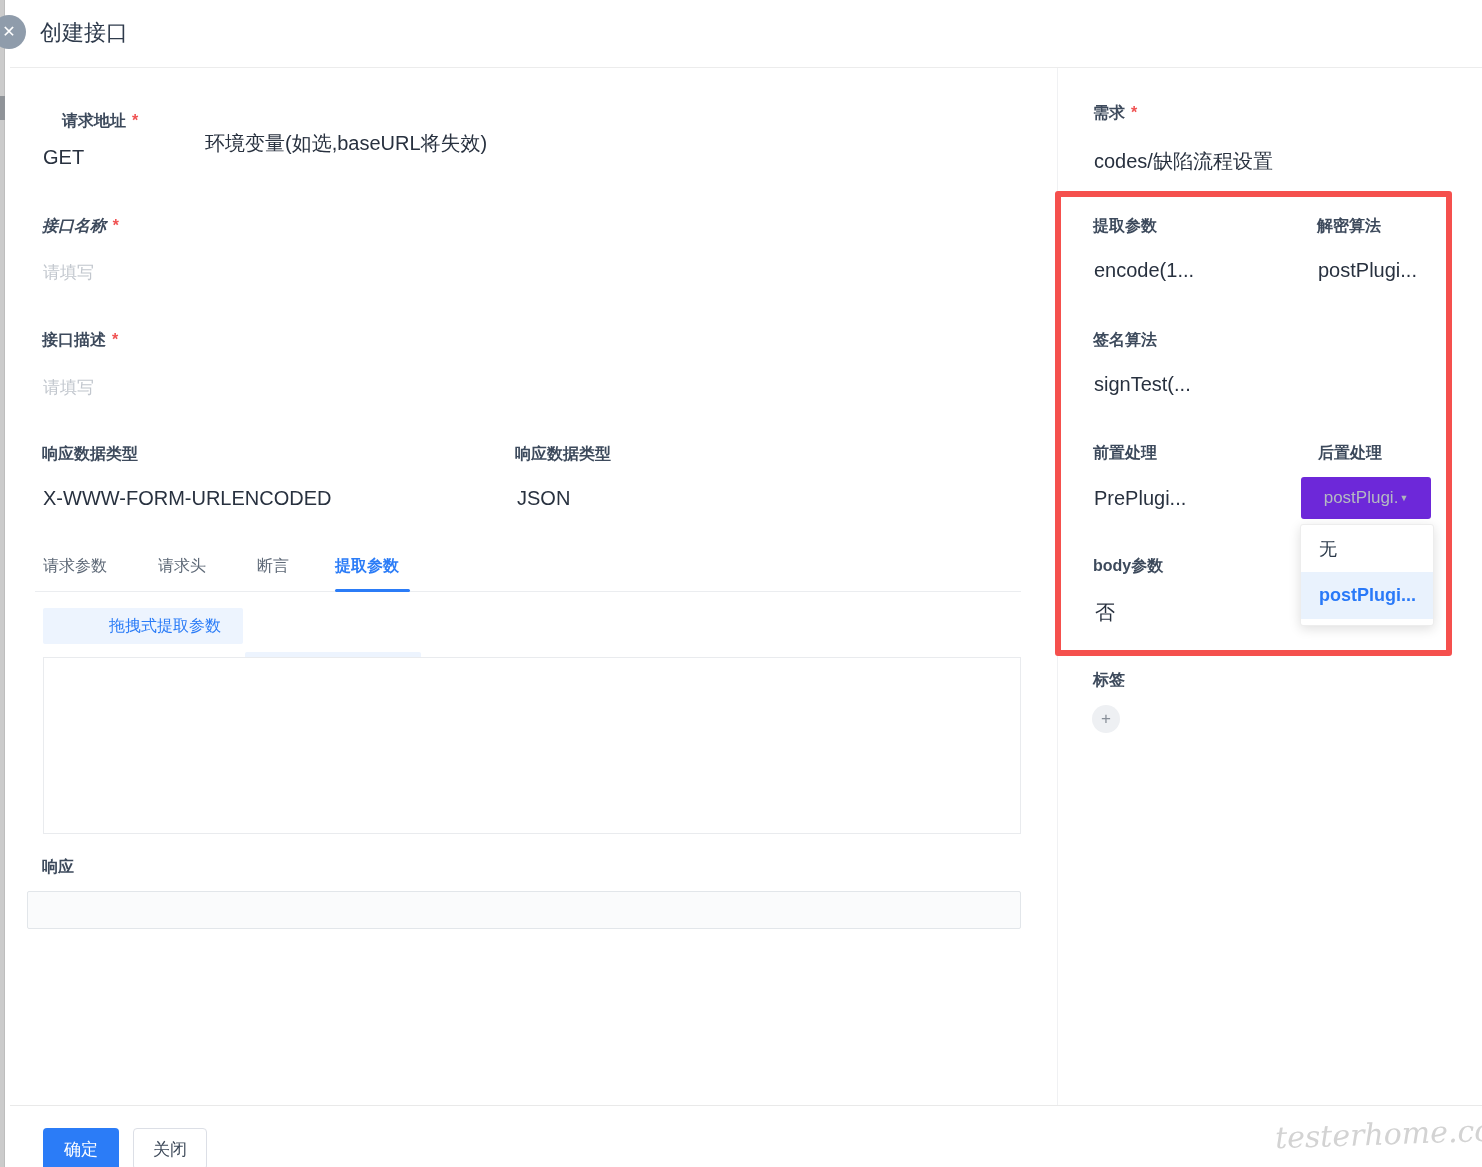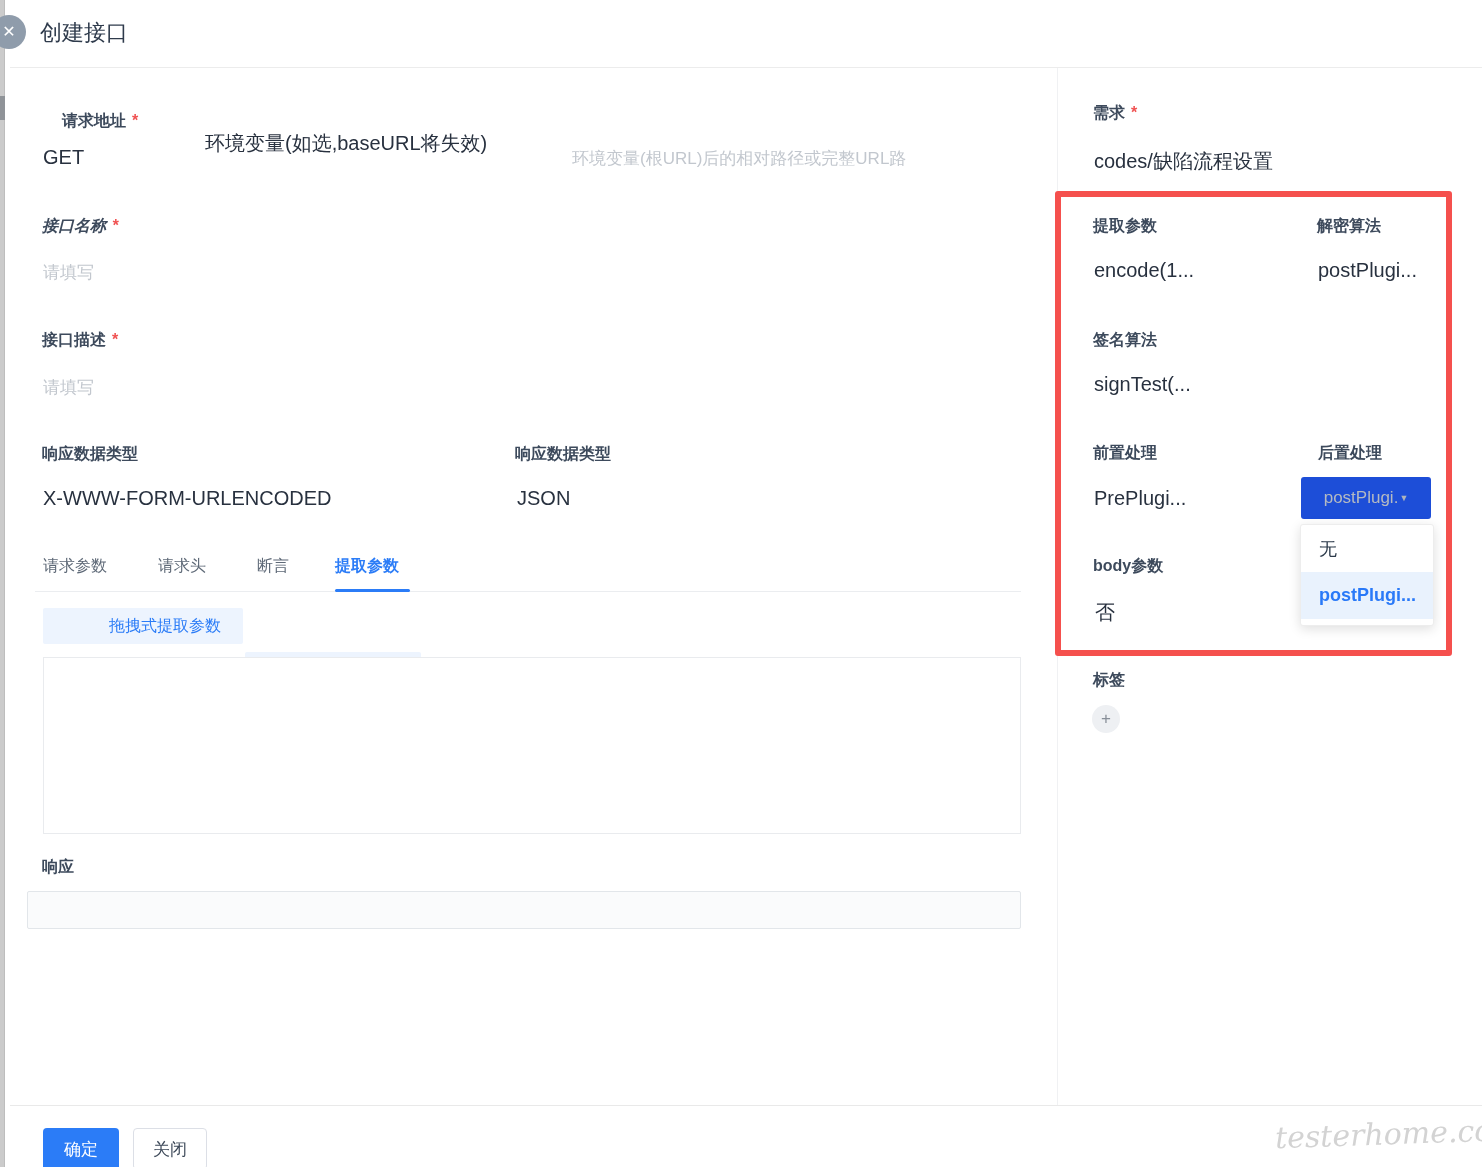--- a/index.html
+++ b/index.html
@@ -46,21 +46,21 @@
                  background:#2b7cf7; color:#fff; font-size:17px; border:none; border-radius:4px;
                  cursor:pointer; font-family:inherit; }
   .btn-plain { position:absolute; left:128px; top:1128px; width:74px; height:42px;
                background:#fff; color:#3c4858; font-size:17px; border:1px solid #dcdfe6;
                border-radius:4px; cursor:pointer; font-family:inherit; }
 
   .red-box { position:absolute; left:1050px; top:191px; width:397px; height:465px;
              border:6px solid #f5504d; border-radius:3px; pointer-events:none; }
 
   .select-box { position:absolute; left:1296px; top:477px; width:130px; height:42px;
-                background:#1d4ed8; border-radius:3px; display:flex; align-items:center;
+                background:#6d28d9; border-radius:3px; display:flex; align-items:center;
                 justify-content:center; cursor:pointer; }
   .select-box .sel-text { font-size:17px; color:#b4bac2; }
   .select-box .caret { font-size:9px; color:#aeb4bc; margin-left:1px; }
 
   .dropdown { position:absolute; left:1295px; top:524px; width:134px; height:102px;
               background:#fff; border:1px solid #ededed; border-radius:3px;
               box-shadow:0 3px 12px rgba(0,0,0,.13); z-index:5; }
   .dd-opt { height:47px; display:flex; align-items:center; padding-left:18px;
             font-size:18px; color:#2c3a4a; cursor:pointer; }
   .dd-opt.selected { background:#e9f2fd; color:#2979f8; font-weight:700; }
@@ -88,21 +88,20 @@
     <div class="title">创建接口</div>
     <div class="hdr-divider"></div>
     <div class="col-divider"></div>
     <div class="ftr-divider"></div>
 
     <div class="label" style="left:37px; top:111px;margin-left:20px;">
       <span>请求地址</span><span class="req">*</span>
     </div>
     <div class="value" style="left:38px; top:146px;">GET</div>
     <div class="value" style="left:200px; top:130px;">环境变量(如选,baseURL将失效)</div>
-    <div class="ph clip" style="left:567px; top:147px; width:366px;">环境变量(根URL)后的相对路径或完整URL路</div>
 
     <div class="label" style="left:37px; top:216px;font-style:italic;">
       <span>接口名称</span><span class="req">*</span>
     </div>
     <div class="ph" style="left:38px; top:261px;">请填写</div>
 
     <div class="label" style="left:37px; top:330px;">
       <span>接口描述</span><span class="req">*</span>
     </div>
     <div class="ph" style="left:38px; top:376px;">请填写</div>

